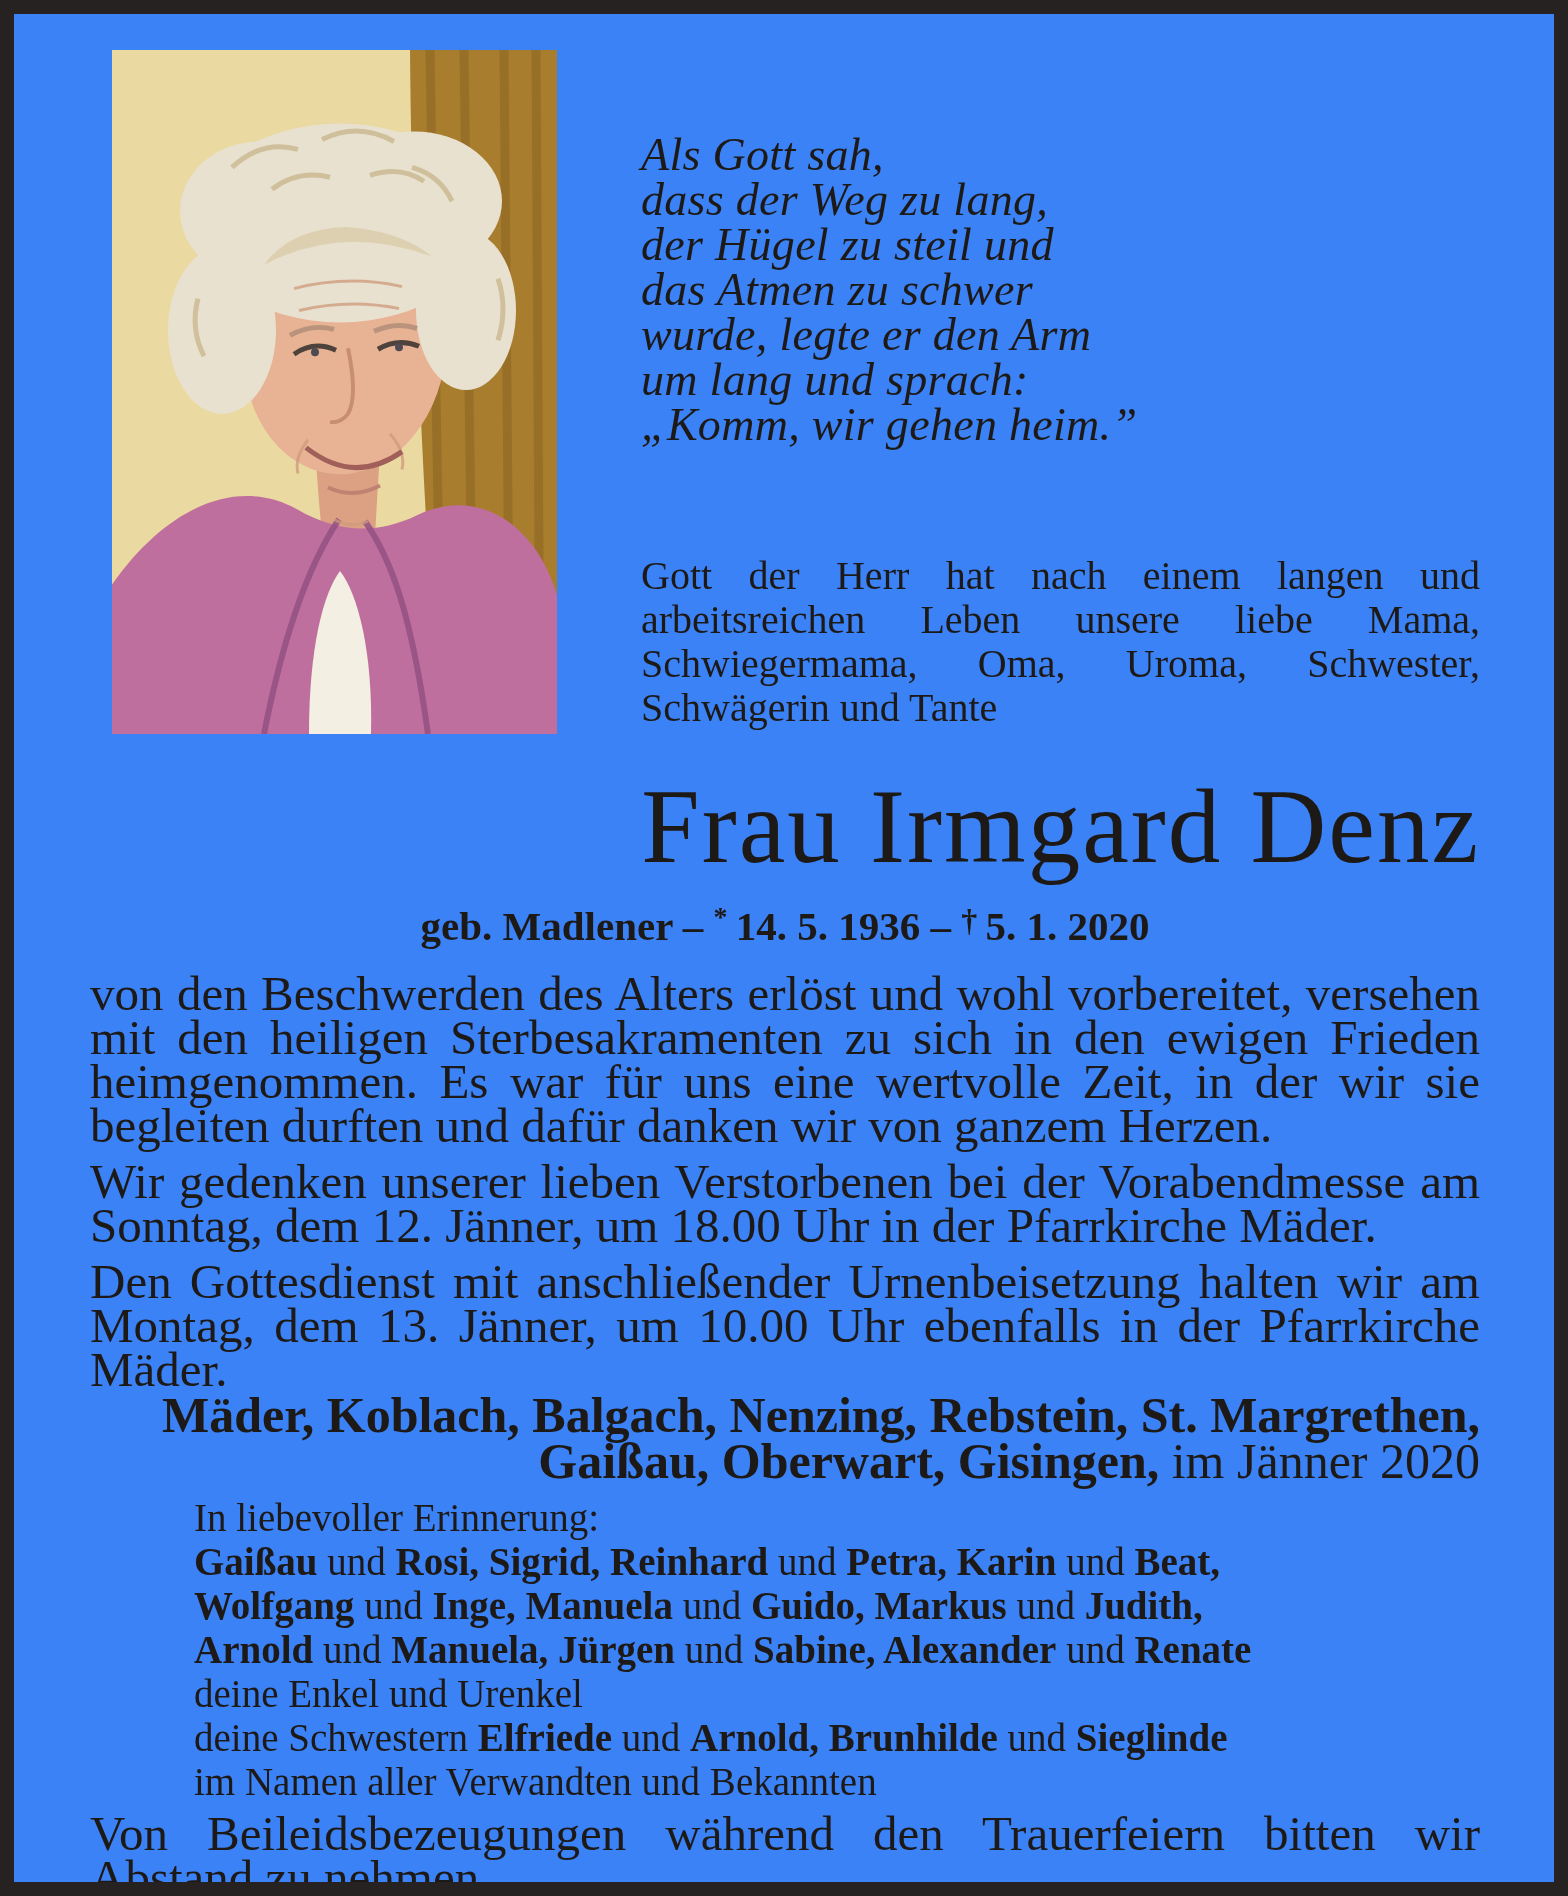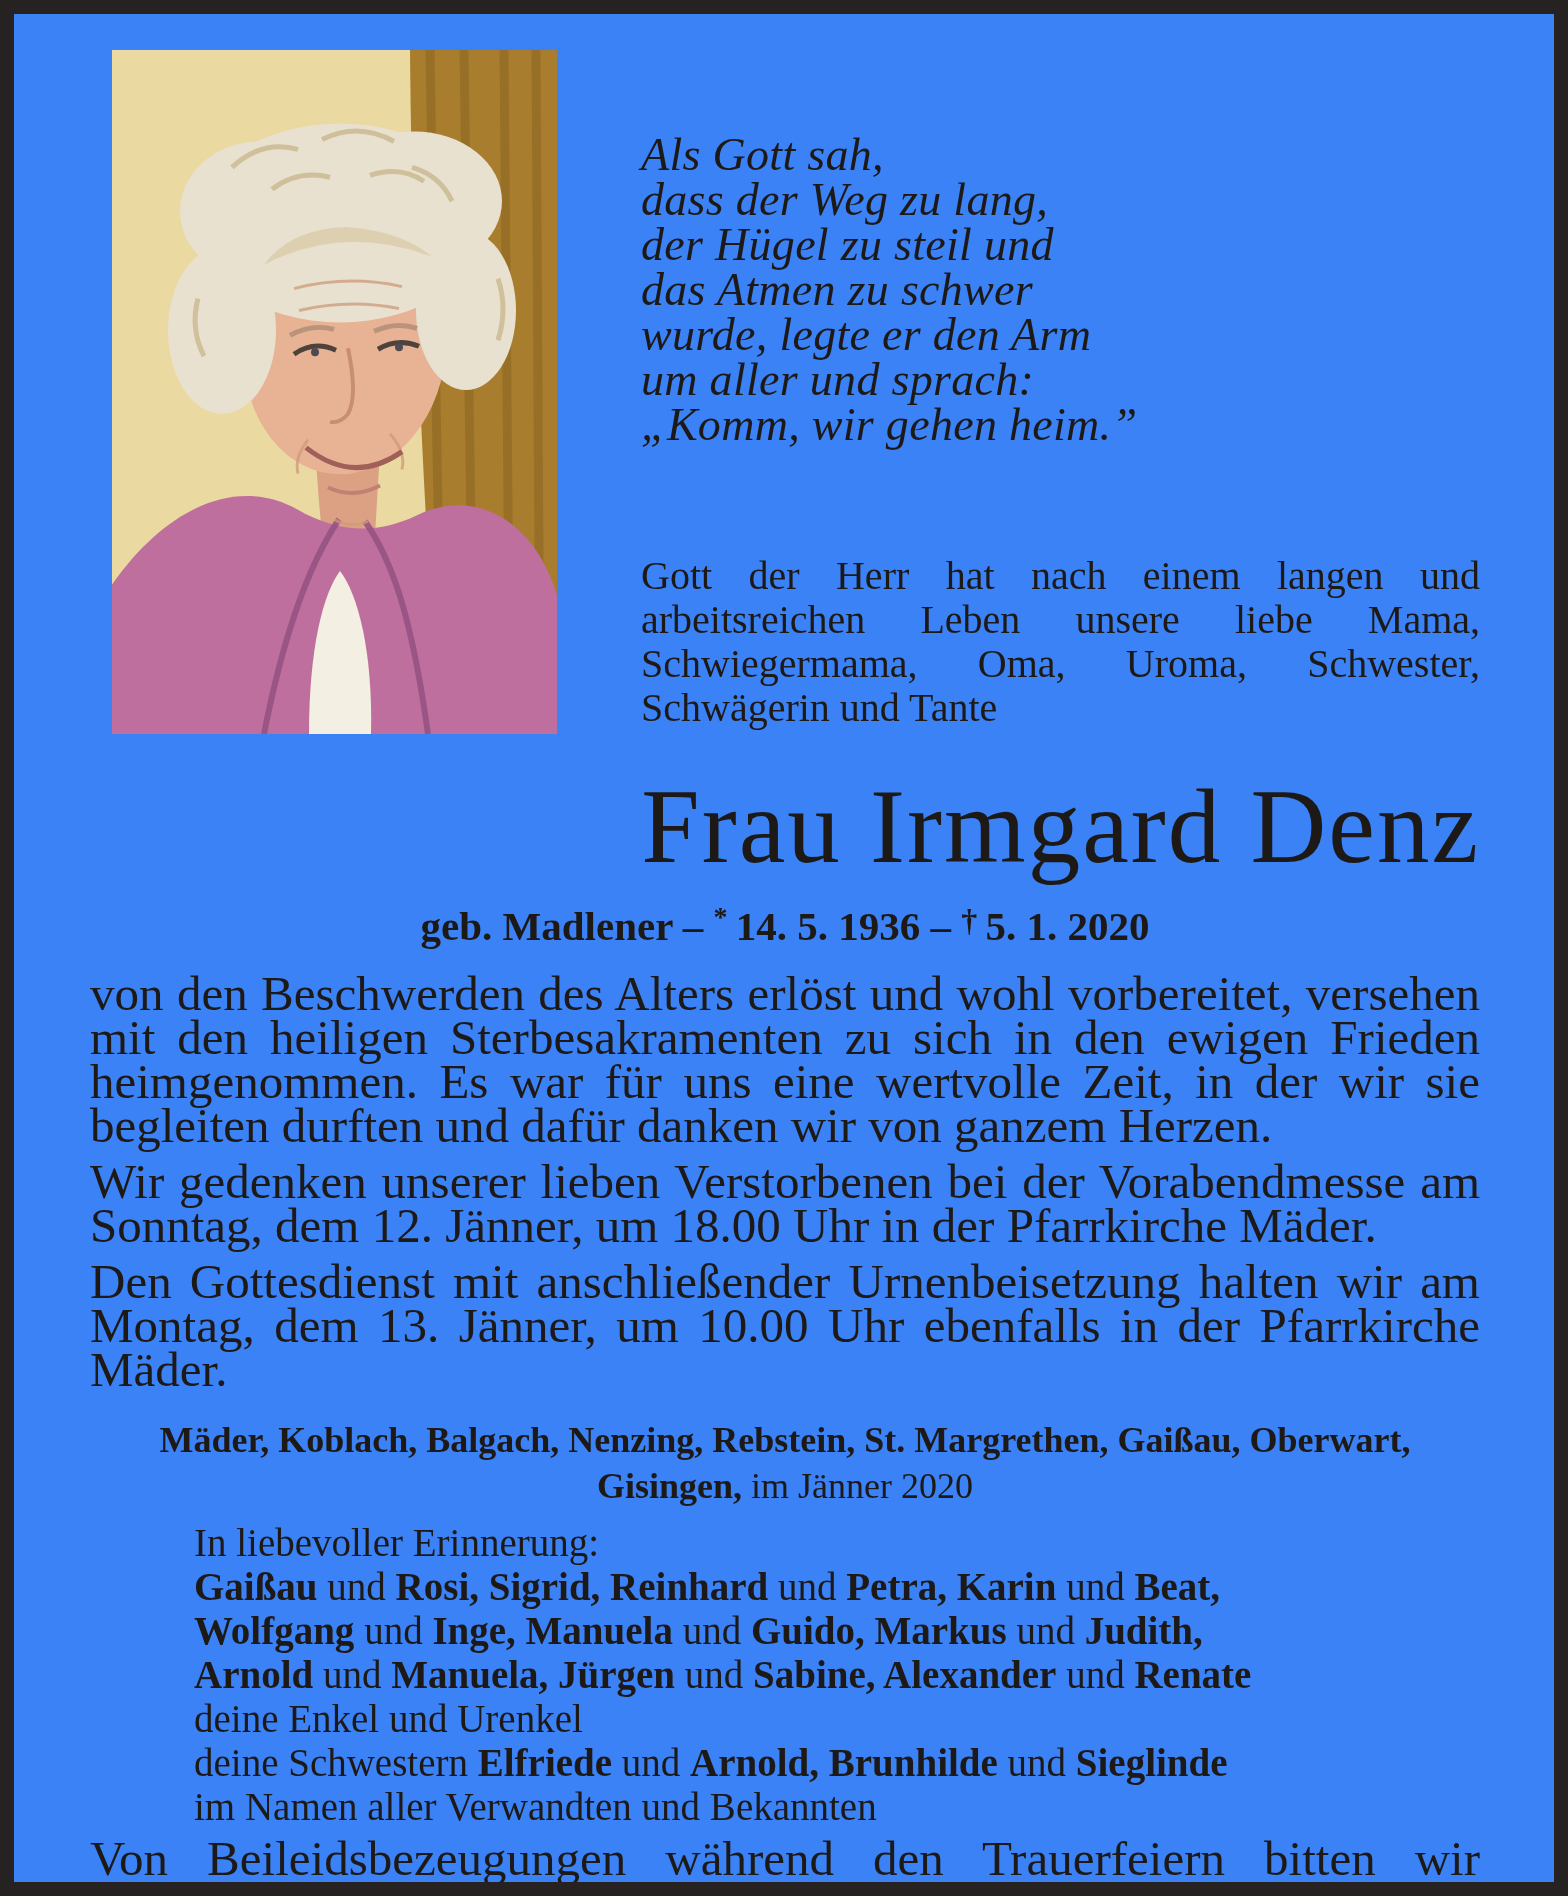--- a/index.html
+++ b/index.html
@@ -25,21 +25,21 @@
     text-align:right;font-weight:400;font-size:105px;line-height:1.0;
     margin:38px 0 0 0;letter-spacing:2px;white-space:nowrap;
   }
   .dates{text-align:center;font-weight:700;font-size:41px;line-height:48px;margin-top:14px;}
   .star{font-size:68%;vertical-align:.5em;}
   .dag{font-size:78%;vertical-align:.28em;}
   .body{font-size:49px;line-height:44px;text-align:justify;text-justify:inter-word;margin:0;hyphens:none;}
   .p1{margin-top:22px;}
   .p2{margin-top:12px;}
   .p3{margin-top:12px;}
-  .places{font-size:36px;line-height:46px;margin-top:25px;margin-bottom:0;text-align:center;}
+  .places{font-size:50px;line-height:46px;margin-top:0;margin-bottom:0;text-align:right;}
   .memorial{margin-top:12px;margin-left:104px;font-size:39px;line-height:44px;}
   .mem-line{white-space:nowrap;}
   .final{margin-top:8px;}
   .b{font-weight:700;}
 </style>
 </head>
 <body>
 
 <div class="sheet">
 
@@ -114,21 +114,21 @@
       </svg>
     </div>
 
     <div class="right-col">
       <div class="poem">
         <div class="poem-line">Als Gott sah,</div>
         <div class="poem-line">dass der Weg zu lang,</div>
         <div class="poem-line">der Hügel zu steil und</div>
         <div class="poem-line">das Atmen zu schwer</div>
         <div class="poem-line">wurde, legte er den Arm</div>
-        <div class="poem-line">um aller und sprach:</div>
+        <div class="poem-line">um lang und sprach:</div>
         <div class="poem-line">„Komm, wir gehen heim.”</div>
       </div>
       <p class="intro">Gott der Herr hat nach einem langen und arbeitsreichen Leben unsere liebe Mama, Schwiegermama, Oma, Uroma, Schwester, Schwägerin und Tante</p>
     </div>
   </div>
 
   <h1 class="name">Frau Irmgard Denz</h1>
 
   <div class="dates"><span>geb. Madlener – </span><span class="star">*</span><span> 14. 5. 1936 – </span><span class="dag">†</span><span> 5. 1. 2020</span></div>
 

